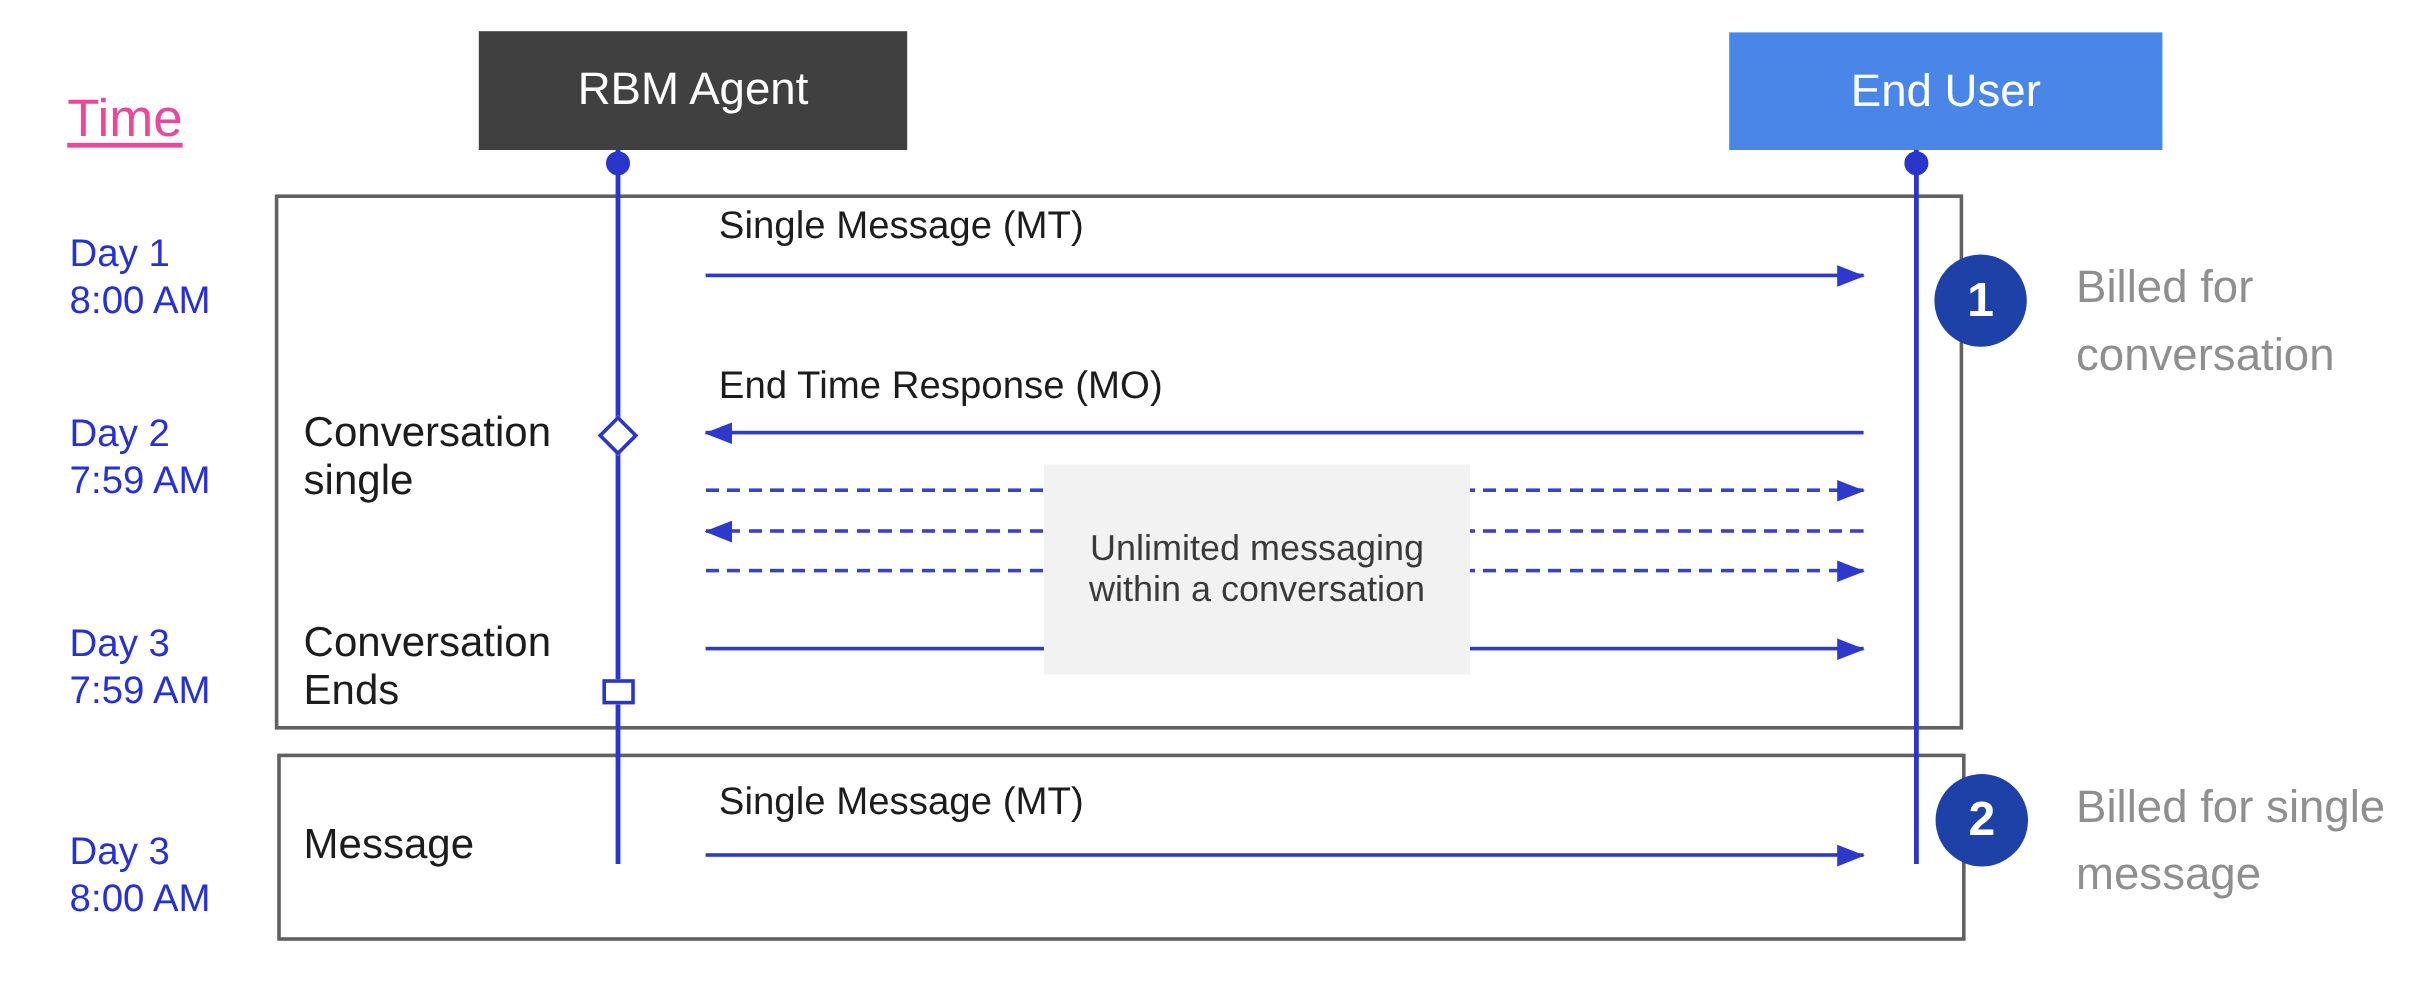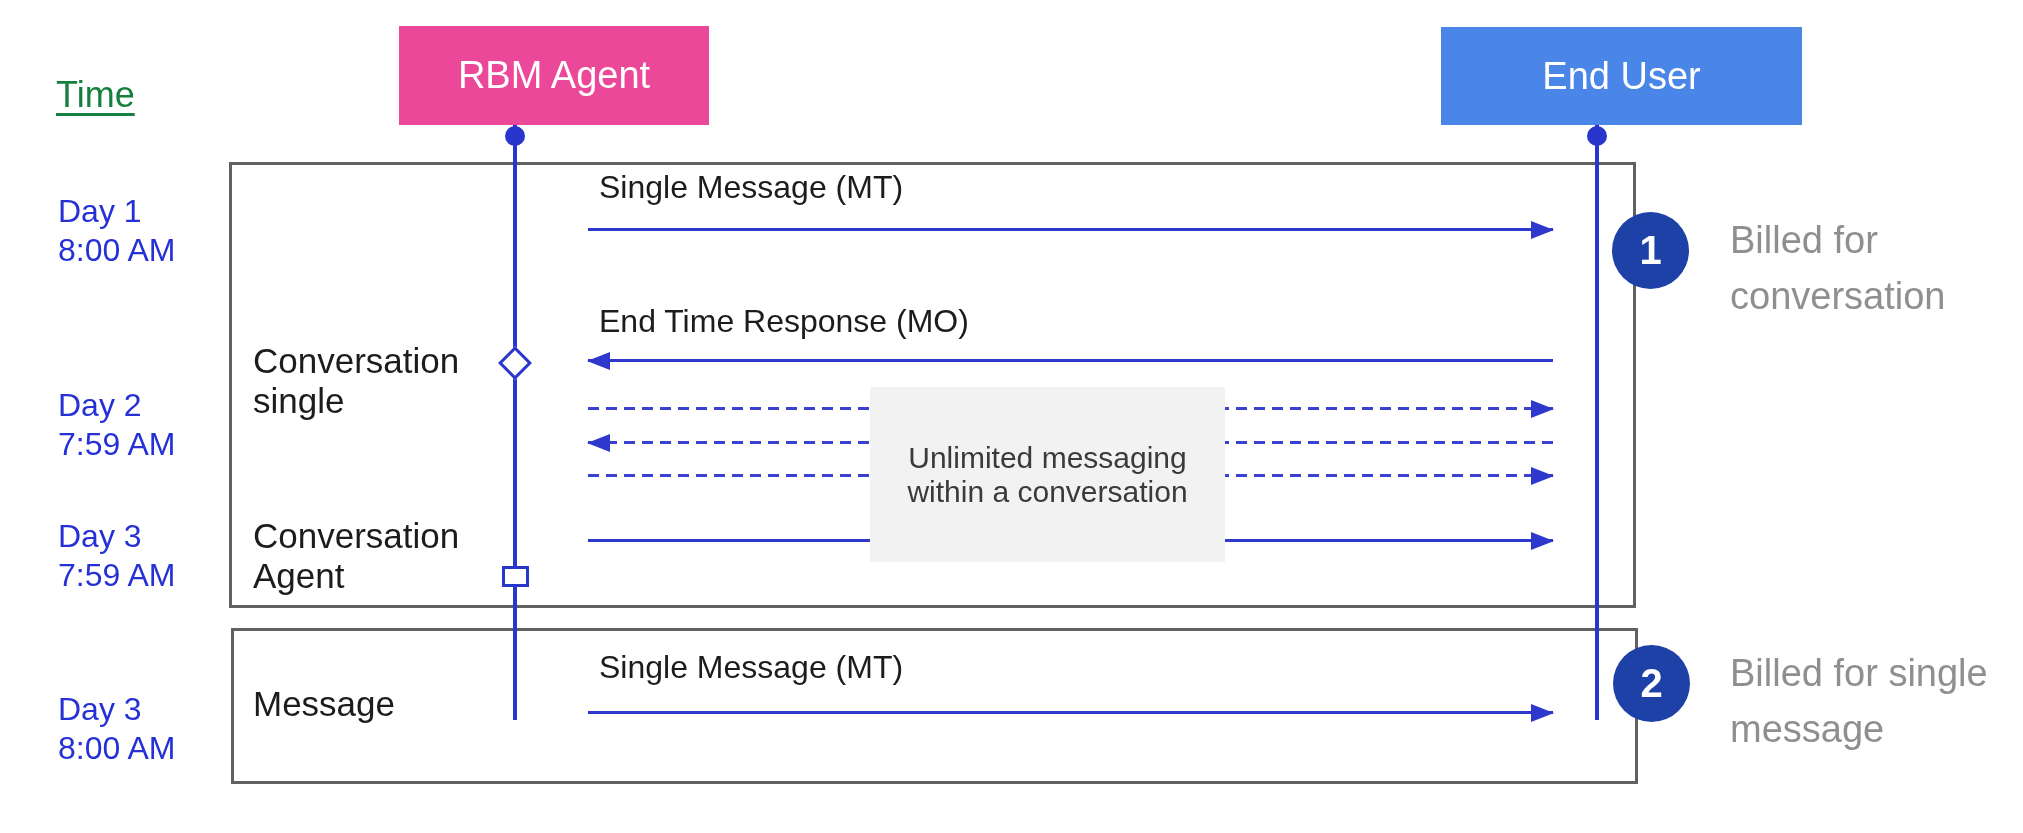--- a/index.html
+++ b/index.html
@@ -2,23 +2,23 @@
 <html><head>
 <meta charset="utf-8">
 <style>
   html,body{margin:0;padding:0;background:#ffffff;}
   #stage{
     position:relative;width:2023px;height:833px;background:#ffffff;overflow:hidden;
     font-family:"Liberation Sans","DejaVu Sans",sans-serif;
   }
   .abs{position:absolute;}
   
-  .time-label{left:56px;top:74px;font-size:36px;color:#15803d;text-decoration:underline;text-underline-offset:6px;}
+  .time-label{left:56px;top:74px;font-size:44px;color:#ec4899;text-decoration:underline;text-underline-offset:6px;}
   .actor{display:flex;align-items:center;justify-content:center;color:#ffffff;font-size:38px;z-index:5;}
-  .actor-rbm{left:399px;top:26px;width:310px;height:99px;background:#ec4899;}
+  .actor-rbm{left:399px;top:26px;width:357px;height:99px;background:#404040;}
   .actor-end{left:1441px;top:27px;width:361px;height:98px;background:#4a86e8;}
   
   .lifeline{width:4px;top:125px;height:595px;background:#2936cc;z-index:3;}
   .lifeline-rbm{left:513px;}
   .lifeline-end{left:1595px;}
   .lifedot{width:20px;height:20px;border-radius:50%;background:#2936cc;top:126px;z-index:4;}
   .dot-rbm{left:505px;}
   .dot-end{left:1587px;}
   
   .frame{border:3px solid #616161;background:transparent;z-index:1;}
@@ -71,40 +71,40 @@
   <div class="abs lifeline lifeline-rbm"></div>
   <div class="abs lifeline lifeline-end"></div>
 
   <div class="abs frame frame1"></div>
   <div class="abs frame frame2"></div>
 
   <div class="abs daylbl" style="top:192px;">
     <div>Day 1</div>
     <div>8:00 AM</div>
   </div>
-  <div class="abs daylbl" style="top:342px;margin-top:44px;">
+  <div class="abs daylbl" style="top:342px;">
     <div>Day 2</div>
     <div>7:59 AM</div>
   </div>
   <div class="abs daylbl" style="top:517px;">
     <div>Day 3</div>
     <div>7:59 AM</div>
   </div>
   <div class="abs daylbl" style="top:690px;">
     <div>Day 3</div>
     <div>8:00 AM</div>
   </div>
 
   <div class="abs innerlbl" style="top:341px;">
     <div>Conversation</div>
     <div>single</div>
   </div>
   <div class="abs innerlbl" style="top:516px;">
     <div>Conversation</div>
-    <div>Agent</div>
+    <div>Ends</div>
   </div>
   <div class="abs innerlbl single-msg-lbl" style="top:680px;">
     <div>Message</div>
   </div>
 
   <div class="abs marker-diamond"></div>
   <div class="abs marker-square"></div>
 
   <div class="abs msg-label" style="top:169px;">Single Message (MT)</div>
   <div class="abs arrow to-right" style="top:220px;">

